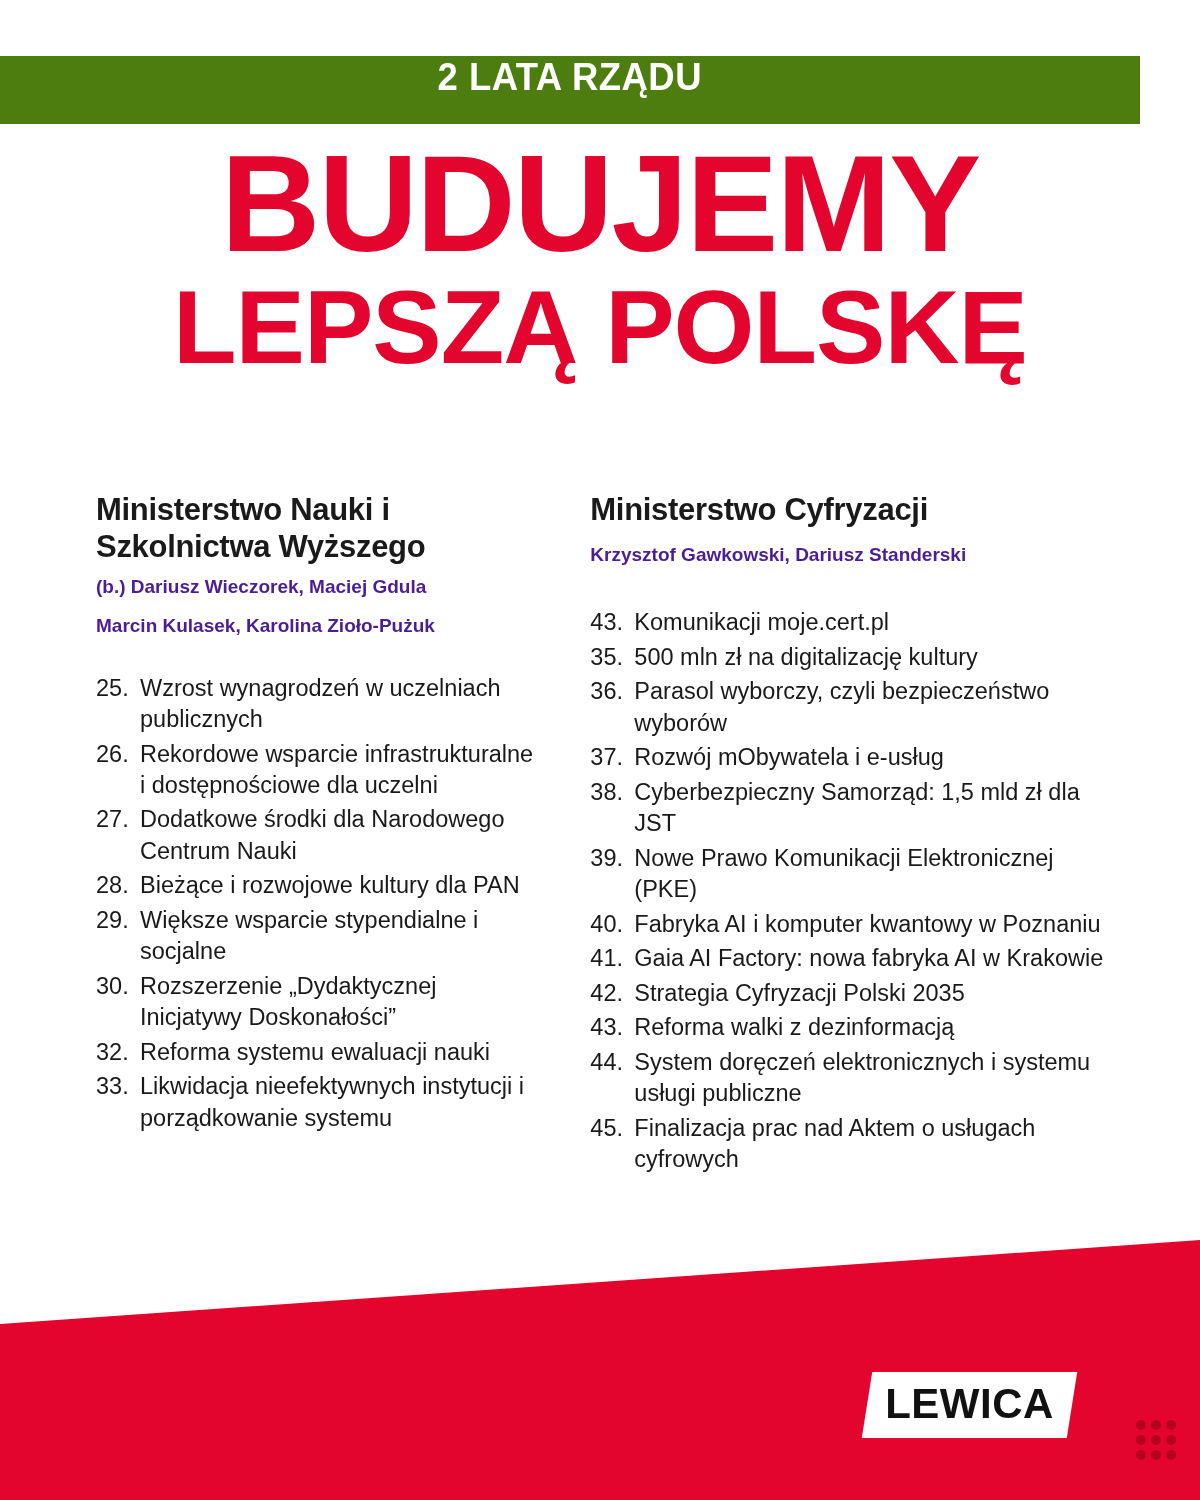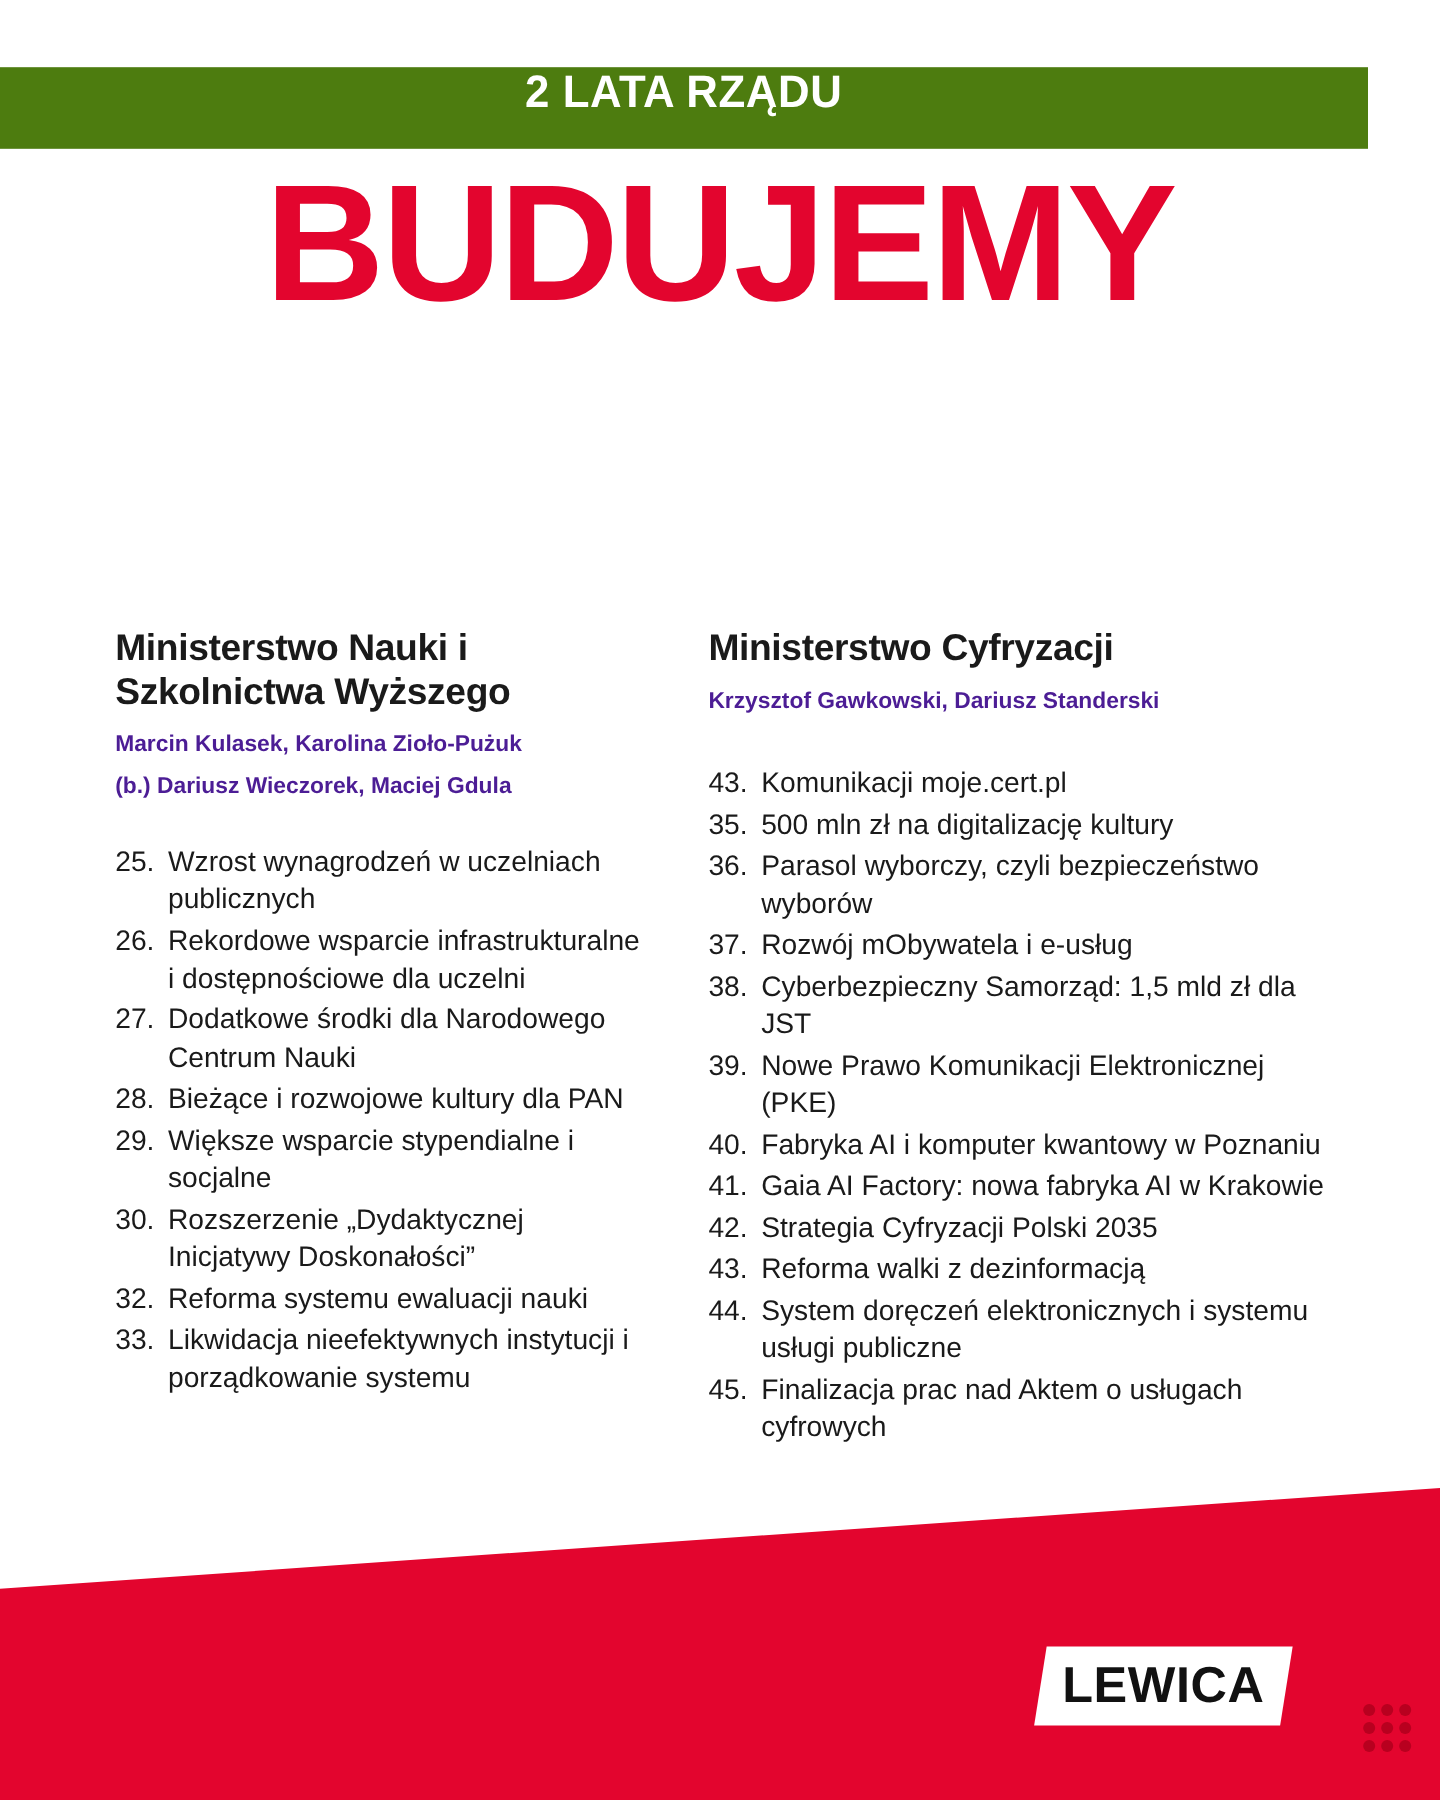--- a/index.html
+++ b/index.html
@@ -67,21 +67,20 @@
 
   
   .columns {
     position: absolute;
     top: 492px;
     left: 0;
     width: 1200px;
     display: flex;
     padding: 0 96px;
     gap: 40px;
-    margin-top: 30px;
   }
   .col { width: 480px; }
   .col-right { width: 560px; margin-left: 14px; }
 
   .ministry-title {
     color: #1a1a1a;
     font-size: 31px;
     font-weight: 700;
     line-height: 1.18;
     letter-spacing: -0.3px;
@@ -167,28 +166,29 @@
 <body>
 
 <div class="poster">
 
   <div class="ribbon">
     <div class="ribbon-text">2 LATA RZĄDU</div>
   </div>
 
   <div class="headline">
     <div class="headline-line1">BUDUJEMY</div>
+    <div class="headline-line2">LEPSZĄ POLSKĘ</div>
   </div>
 
   <div class="columns">
 
     <div class="col">
       <div class="ministry-title">Ministerstwo Nauki i Szkolnictwa Wyższego</div>
+      <div class="ministry-people tight">(b.) Dariusz Wieczorek, Maciej Gdula</div>
       <div class="ministry-people">Marcin Kulasek, Karolina Zioło-Pużuk</div>
-      <div class="ministry-people tight">(b.) Dariusz Wieczorek, Maciej Gdula</div>
       <ol class="items">
         <li>
             <span class="num">25.</span>
             <span class="txt">Wzrost wynagrodzeń w uczelniach publicznych</span>
           </li>
         <li>
             <span class="num">26.</span>
             <span class="txt">Rekordowe wsparcie infrastrukturalne i dostępnościowe dla uczelni</span>
           </li>
         <li>

